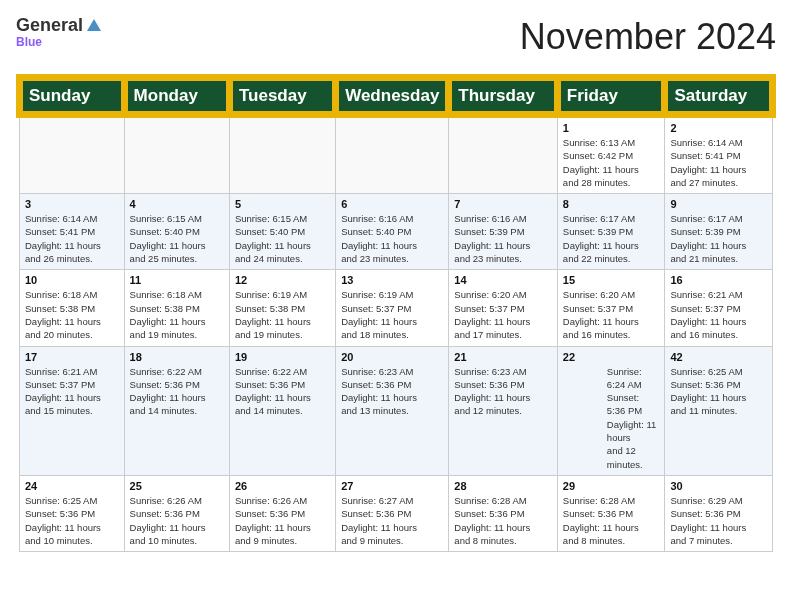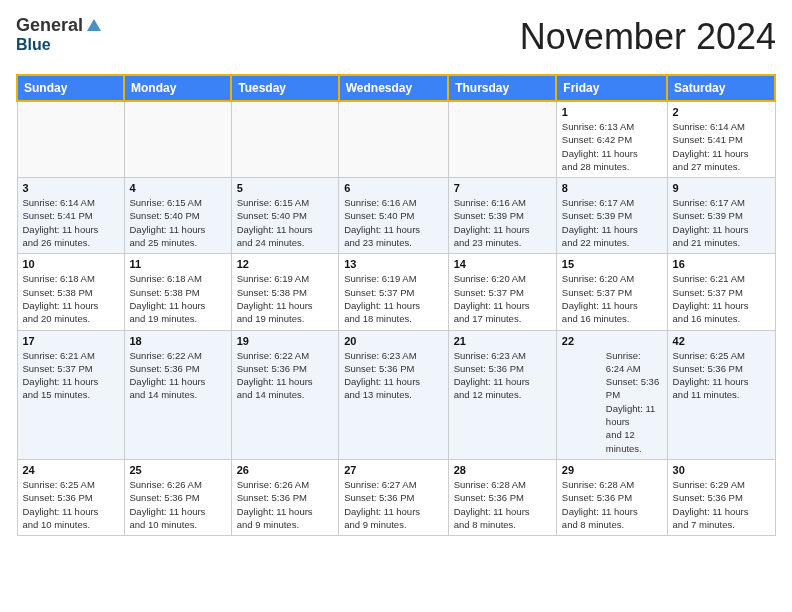--- a/index.html
+++ b/index.html
@@ -39,27 +39,27 @@
       font-size: 13px;
       color: #444;
       margin-top: 2px;
     }
     .calendar {
       width: 100%;
       border-collapse: collapse;
       margin-top: 8px;
     }
     .calendar th {
-      background-color: #3b82f6;
+      background-color: #14532d;
       color: #fff;
-      font-size: 12px;
+      font-size: 17px;
       font-weight: bold;
       padding: 5px 6px;
       text-align: left;
-      border: 2px solid #eab308;
+      border: 7px solid #eab308;
     }
     .calendar td {
       vertical-align: top;
       border: 1px solid #ccc;
       padding: 4px 5px;
       font-size: 10px;
       color: #333;
       width: 113px;
       min-height: 80px;
       background: #fff;
@@ -89,21 +89,21 @@
 <body>
 
 <div class="header">
   <div class="logo">
     <div style="display:flex;align-items:center;">
       <span class="logo-text">General</span>
       <svg width="18" height="18" viewBox="0 0 18 18" style="margin-left:2px;">
         <polygon points="9,2 16,14 2,14" fill="#4a90c4"></polygon>
       </svg>
     </div>
-    <span class="logo-text" style="color:#0c4a6e;font-size:16px;">Blue</span>
+    <span class="logo-text" style="color:#8b5cf6;font-size:12px;">Blue</span>
   </div>
   <div class="title-block">
     <div class="month-title">November 2024</div>
   </div>
 </div>
 
 <table class="calendar">
   <thead>
     <tr id="weekday-header">
         <th>Sunday</th>

